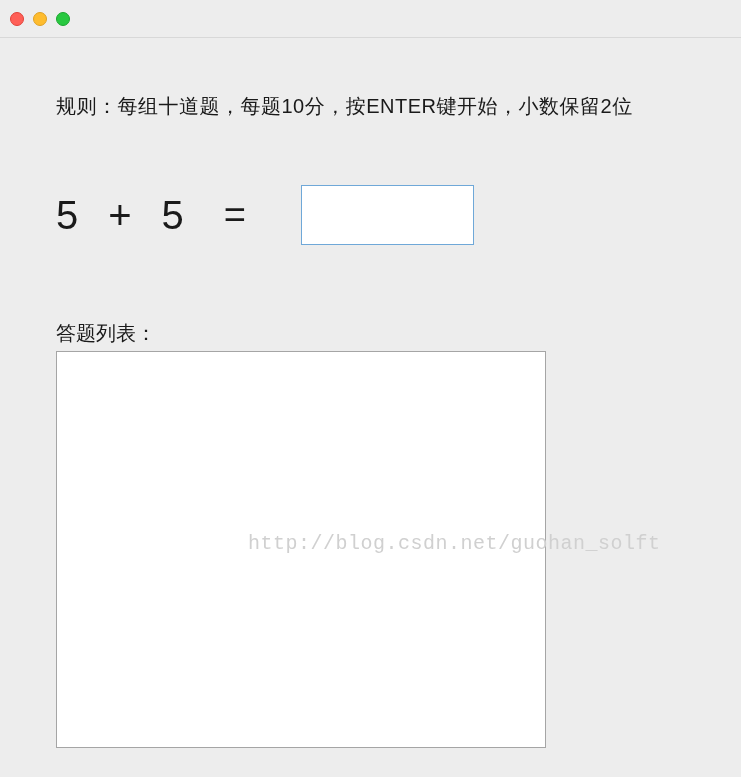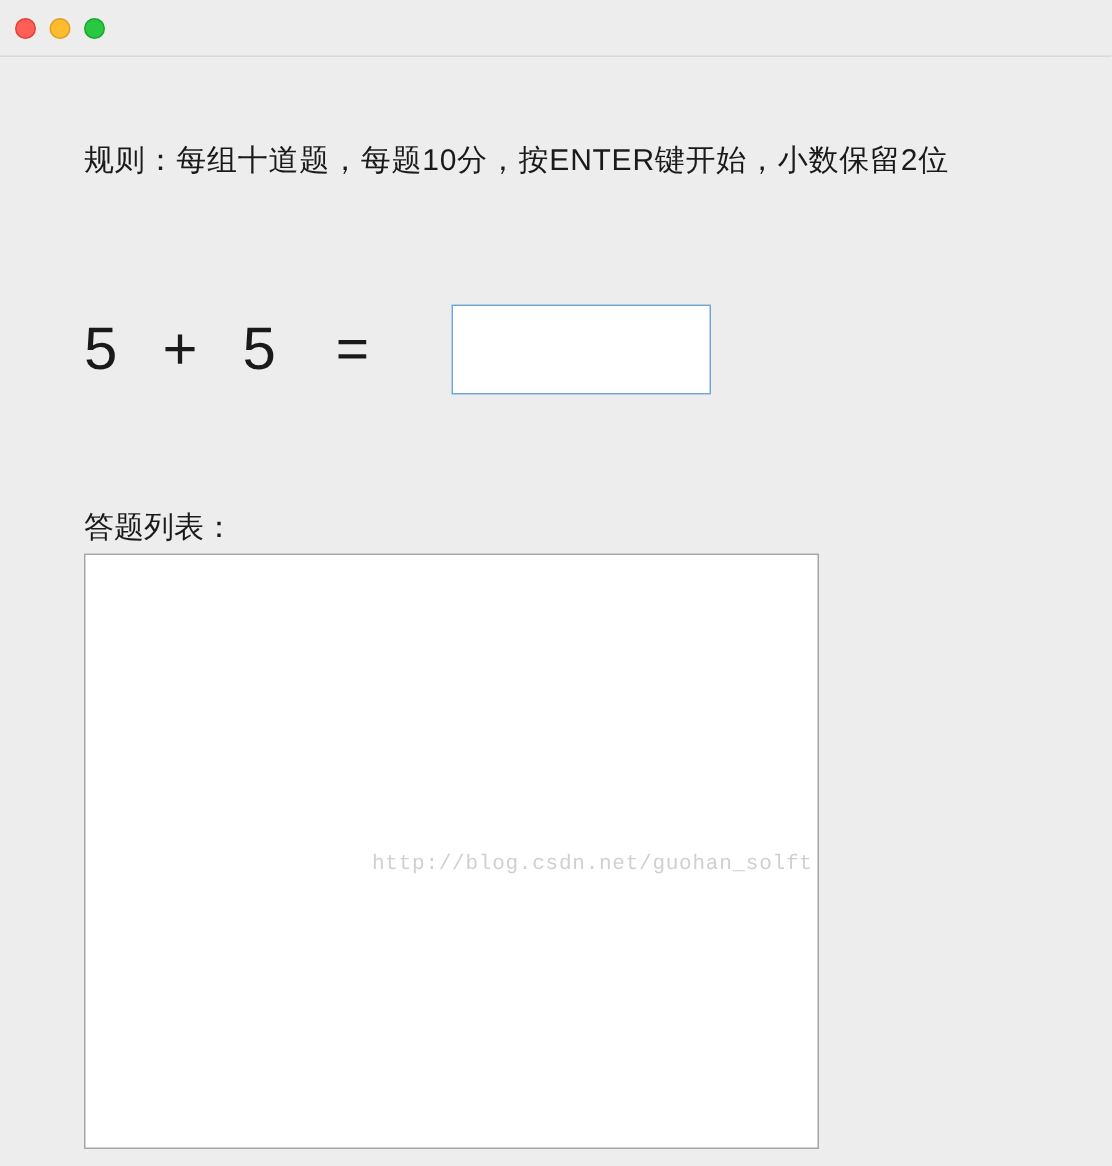--- a/index.html
+++ b/index.html
@@ -31,21 +31,21 @@
     .traffic-close { background: #ff5f57; border: 1px solid #e14239; }
     .traffic-min { background: #febc2e; border: 1px solid #dfa023; }
     .traffic-max { background: #28c840; border: 1px solid #1ba62f; }
     .content {
       padding: 55px 56px 0 56px;
     }
     .rules {
       font-size: 20px;
       color: #1a1a1a;
       letter-spacing: 0.5px;
-      margin-bottom: 83px;
+      margin-bottom: 65px;
     }
     .equation-row {
       display: flex;
       align-items: center;
       margin-bottom: 75px;
     }
     .operand, .operator, .equals {
       font-size: 40px;
       font-weight: 300;
       color: #1a1a1a;
@@ -74,23 +74,23 @@
       border: 1px solid #a5a5a5;
       background: #ffffff;
       resize: none;
       outline: none;
       font-size: 14px;
       padding: 6px;
     }
     .watermark {
       position: absolute;
       left: 248px;
-      top: 568px;
+      top: 532px;
       font-family: "Courier New", monospace;
-      font-size: 14px;
+      font-size: 20px;
       color: #d0d0d0;
       letter-spacing: 0.5px;
       pointer-events: none;
     }
   </style>
 </head>
 <body>
 
 <div class="titlebar">
   <div class="traffic-light traffic-close"></div>

